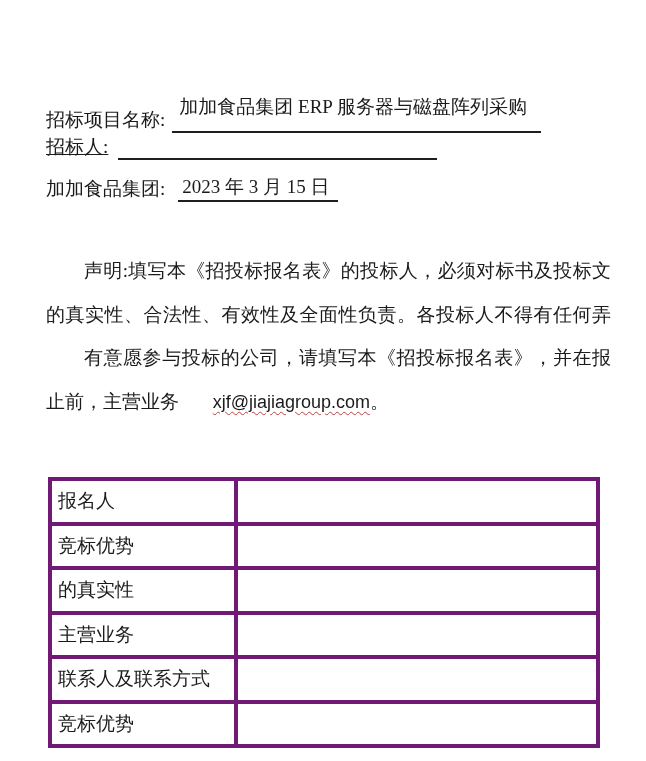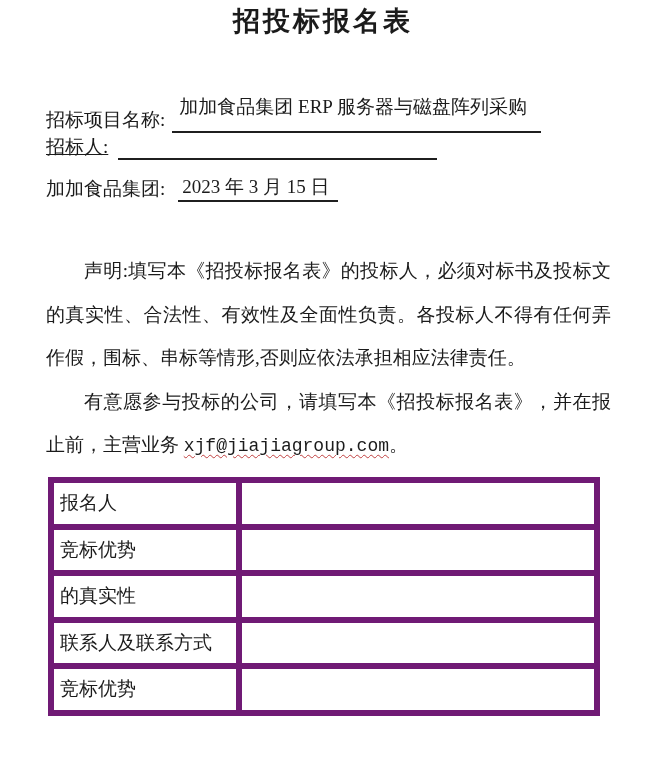--- a/index.html
+++ b/index.html
@@ -34,88 +34,91 @@
   .b1 { margin-left:7px;  padding:0 14px 11px 7px; min-width:368px; }
   .b2 { margin-left:10px; width:319px; }
   .b3 { margin-left:13px;  padding:0 8px 0 4px;  min-width:156px; }
 
   
   .decl { position:absolute; left:46px; top:249px; width:565px; font-size:19px; }
   .dline { height:43.5px; line-height:43.5px; overflow:hidden; }
   .just  { text-align:justify; text-align-last:justify; }
   .ind   { text-indent:38px; }
   .email {
-    font-family:Liberation Mono, monospace;
+    font-family:Liberation Sans, sans-serif;
     font-size:18px;
     text-decoration:underline;
     text-decoration-style:wavy;
     text-decoration-color:#c04040;
     text-decoration-thickness:1px;
     text-underline-offset:3px;
+    margin-left:29px;
   }
 
   
   table.reg {
     position:absolute; left:48px; top:477px;
     width:552px;
     border-collapse:collapse;
     border:2px solid #262626;
   }
   table.reg td {
-    border:6px solid #701a75;
+    border:4px solid #701a75;
     height:40.5px;
     font-size:19px;
     padding:0 4px 0 6px;
     vertical-align:middle;
     margin-top:42px;
   }
   table.reg td.lbl { width:172px; }
 </style>
 </head>
 <body>
 
 <div class="page">
 
-  <div class="doc-title">招投标报名表</div>
 
   <div class="field f1">
     <span>招标项目名称:</span><span class="blank b1">加加食品集团 ERP 服务器与磁盘阵列采购</span>
   </div>
 
   <div class="field f2">
     <span>招标人:</span><span class="blank b2"></span>
   </div>
 
   <div class="field f3">
     <span>加加食品集团:</span><span class="blank b3">2023 年 3 月 15 日</span>
   </div>
 
   <div class="decl">
     <div class="dline just ind">声明:填写本《招投标报名表》的投标人，必须对标书及投标文件</div>
     <div class="dline just">的真实性、合法性、有效性及全面性负责。各投标人不得有任何弄虚</div>
-    <div class="dline">作假，围标、串标等情形,否则应依法承担相应法律责任。</div>
     <div class="dline just ind">有意愿参与投标的公司，请填写本《招投标报名表》，并在报名截</div>
     <div class="dline"><span>止前，主营业务 </span><span class="email">xjf@jiajiagroup.com</span><span>。</span></div>
   </div>
 
   <table class="reg">
     <tbody>
       <tr>
         <td class="lbl">报名人</td>
         <td class="val"></td>
       </tr>
       <tr>
         <td class="lbl">竞标优势</td>
         <td class="val"></td>
       </tr>
       <tr>
         <td class="lbl">的真实性</td>
         <td class="val"></td>
       </tr>
       <tr>
+        <td class="lbl">主营业务</td>
+        <td class="val"></td>
+      </tr>
+      <tr>
         <td class="lbl">联系人及联系方式</td>
         <td class="val"></td>
       </tr>
       <tr>
         <td class="lbl">竞标优势</td>
         <td class="val"></td>
       </tr>
     </tbody>
   </table>
 

